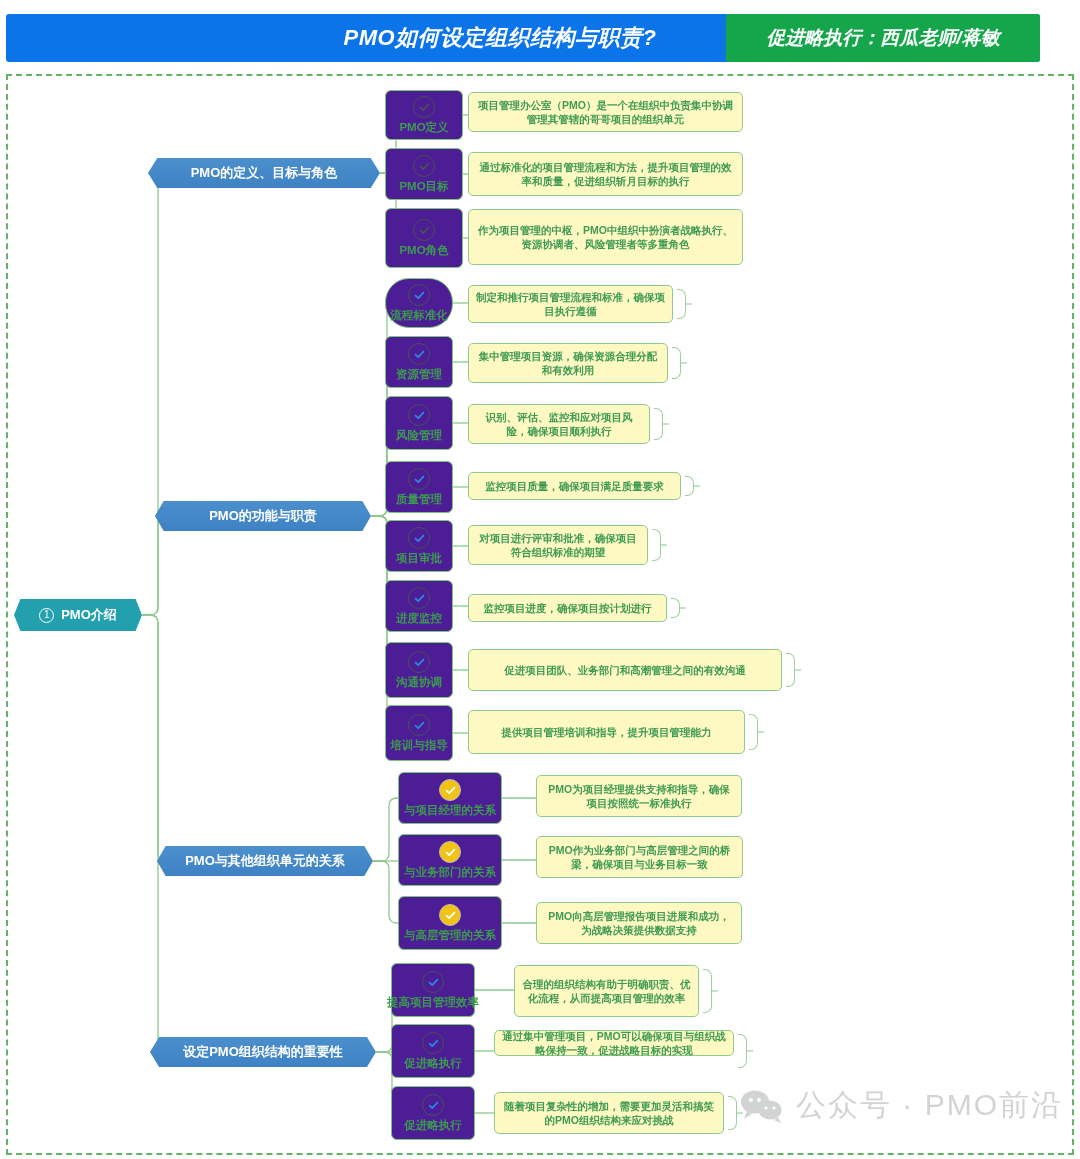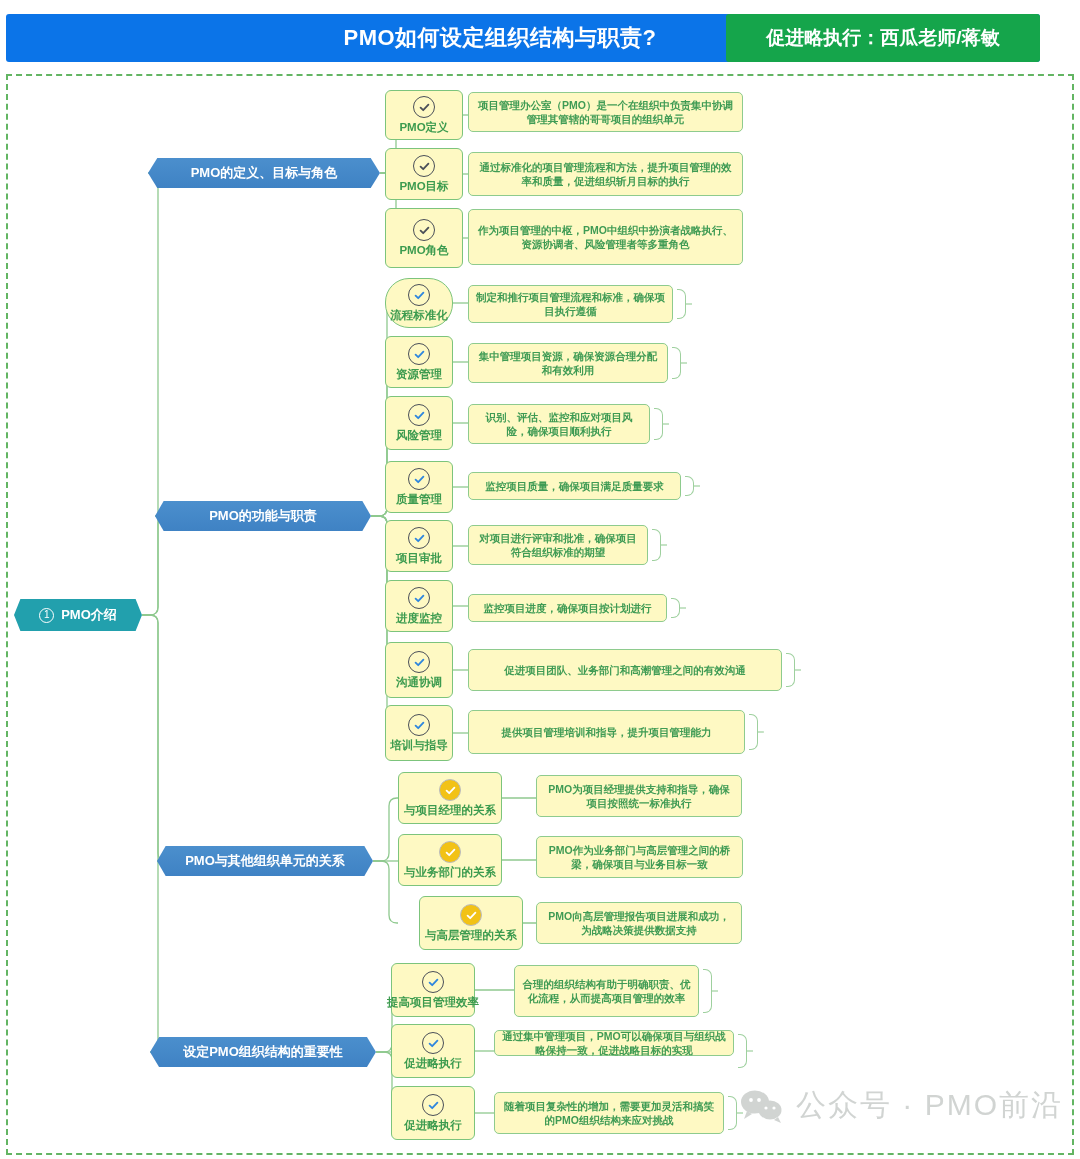--- a/index.html
+++ b/index.html
@@ -7,21 +7,21 @@
   body {
     width:1080px; height:1159px;
     background:#ffffff;
     font-family:"Liberation Sans","DejaVu Sans",sans-serif;
     overflow:hidden;
     position:relative;
   }
 
   
   #header {
-    position:absolute; left:0; top:0; width:1080px; height:68px;
+    position:absolute; left:0; top:0; width:1080px; height:68px;font-style:italic;
   }
   #title-banner {
     position:absolute; left:6px; top:14px; width:1034px; height:48px;
     background:#0b74e8; border-radius:3px;
   }
   #title-text {
     position:absolute; left:150px; top:14px; width:700px; height:48px;
     display:flex; align-items:center; justify-content:center;
     color:#ffffff; font-size:22px; font-weight:bold; letter-spacing:.5px;
     white-space:nowrap;
@@ -68,21 +68,21 @@
     color:#ffffff;
     font-size:13px; font-weight:bold;
     display:flex; align-items:center; justify-content:center;
     white-space:nowrap;
     clip-path: polygon(4% 0%, 96% 0%, 100% 50%, 96% 100%, 4% 100%, 0% 50%);
   }
 
   
   .topic-node {
     position:absolute;
-    background:#fef9c3;
+    background:#4c1d95;
     border:1px solid #7cc47c;
     border-radius:6px;
     display:flex; flex-direction:column;
     align-items:center; justify-content:center;
   }
   .topic-check {
     width:22px; height:22px; border-radius:50%;
     border:1.6px solid #4a4f58;
     display:flex; align-items:center; justify-content:center;
     margin-bottom:3px;
@@ -353,21 +353,21 @@
         <div class="topic-check" style="border-color: rgb(185, 188, 194); background: rgb(242, 194, 22);">
           <svg width="13" height="13" viewBox="0 0 13 13">
             <path d="M2.6 6.7 L5.2 9.2 L10.4 3.6" fill="none" stroke="#ffffff" stroke-width="1.8" stroke-linecap="round" stroke-linejoin="round"></path>
           </svg>
         </div>
         <div class="topic-label">与业务部门的关系</div>
       </div>
       <div class="detail-node" style="left: 528px; top: 760px; width: 207px; height: 42px;">
         <div class="detail-text">PMO作为业务部门与高层管理之间的桥梁，确保项目与业务目标一致</div>
       </div>
-      <div class="topic-node" style="left: 390px; top: 820px; width: 104px; height: 54px; margin-left: 21px;">
+      <div class="topic-node" style="left: 390px; top: 820px; width: 104px; height: 54px;">
         <div class="topic-check" style="border-color: rgb(185, 188, 194); background: rgb(242, 194, 22);">
           <svg width="13" height="13" viewBox="0 0 13 13">
             <path d="M2.6 6.7 L5.2 9.2 L10.4 3.6" fill="none" stroke="#ffffff" stroke-width="1.8" stroke-linecap="round" stroke-linejoin="round"></path>
           </svg>
         </div>
         <div class="topic-label">与高层管理的关系</div>
       </div>
       <div class="detail-node" style="left: 528px; top: 826px; width: 206px; height: 42px;">
         <div class="detail-text">PMO向高层管理报告项目进展和成功，为战略决策提供数据支持</div>
       </div>

